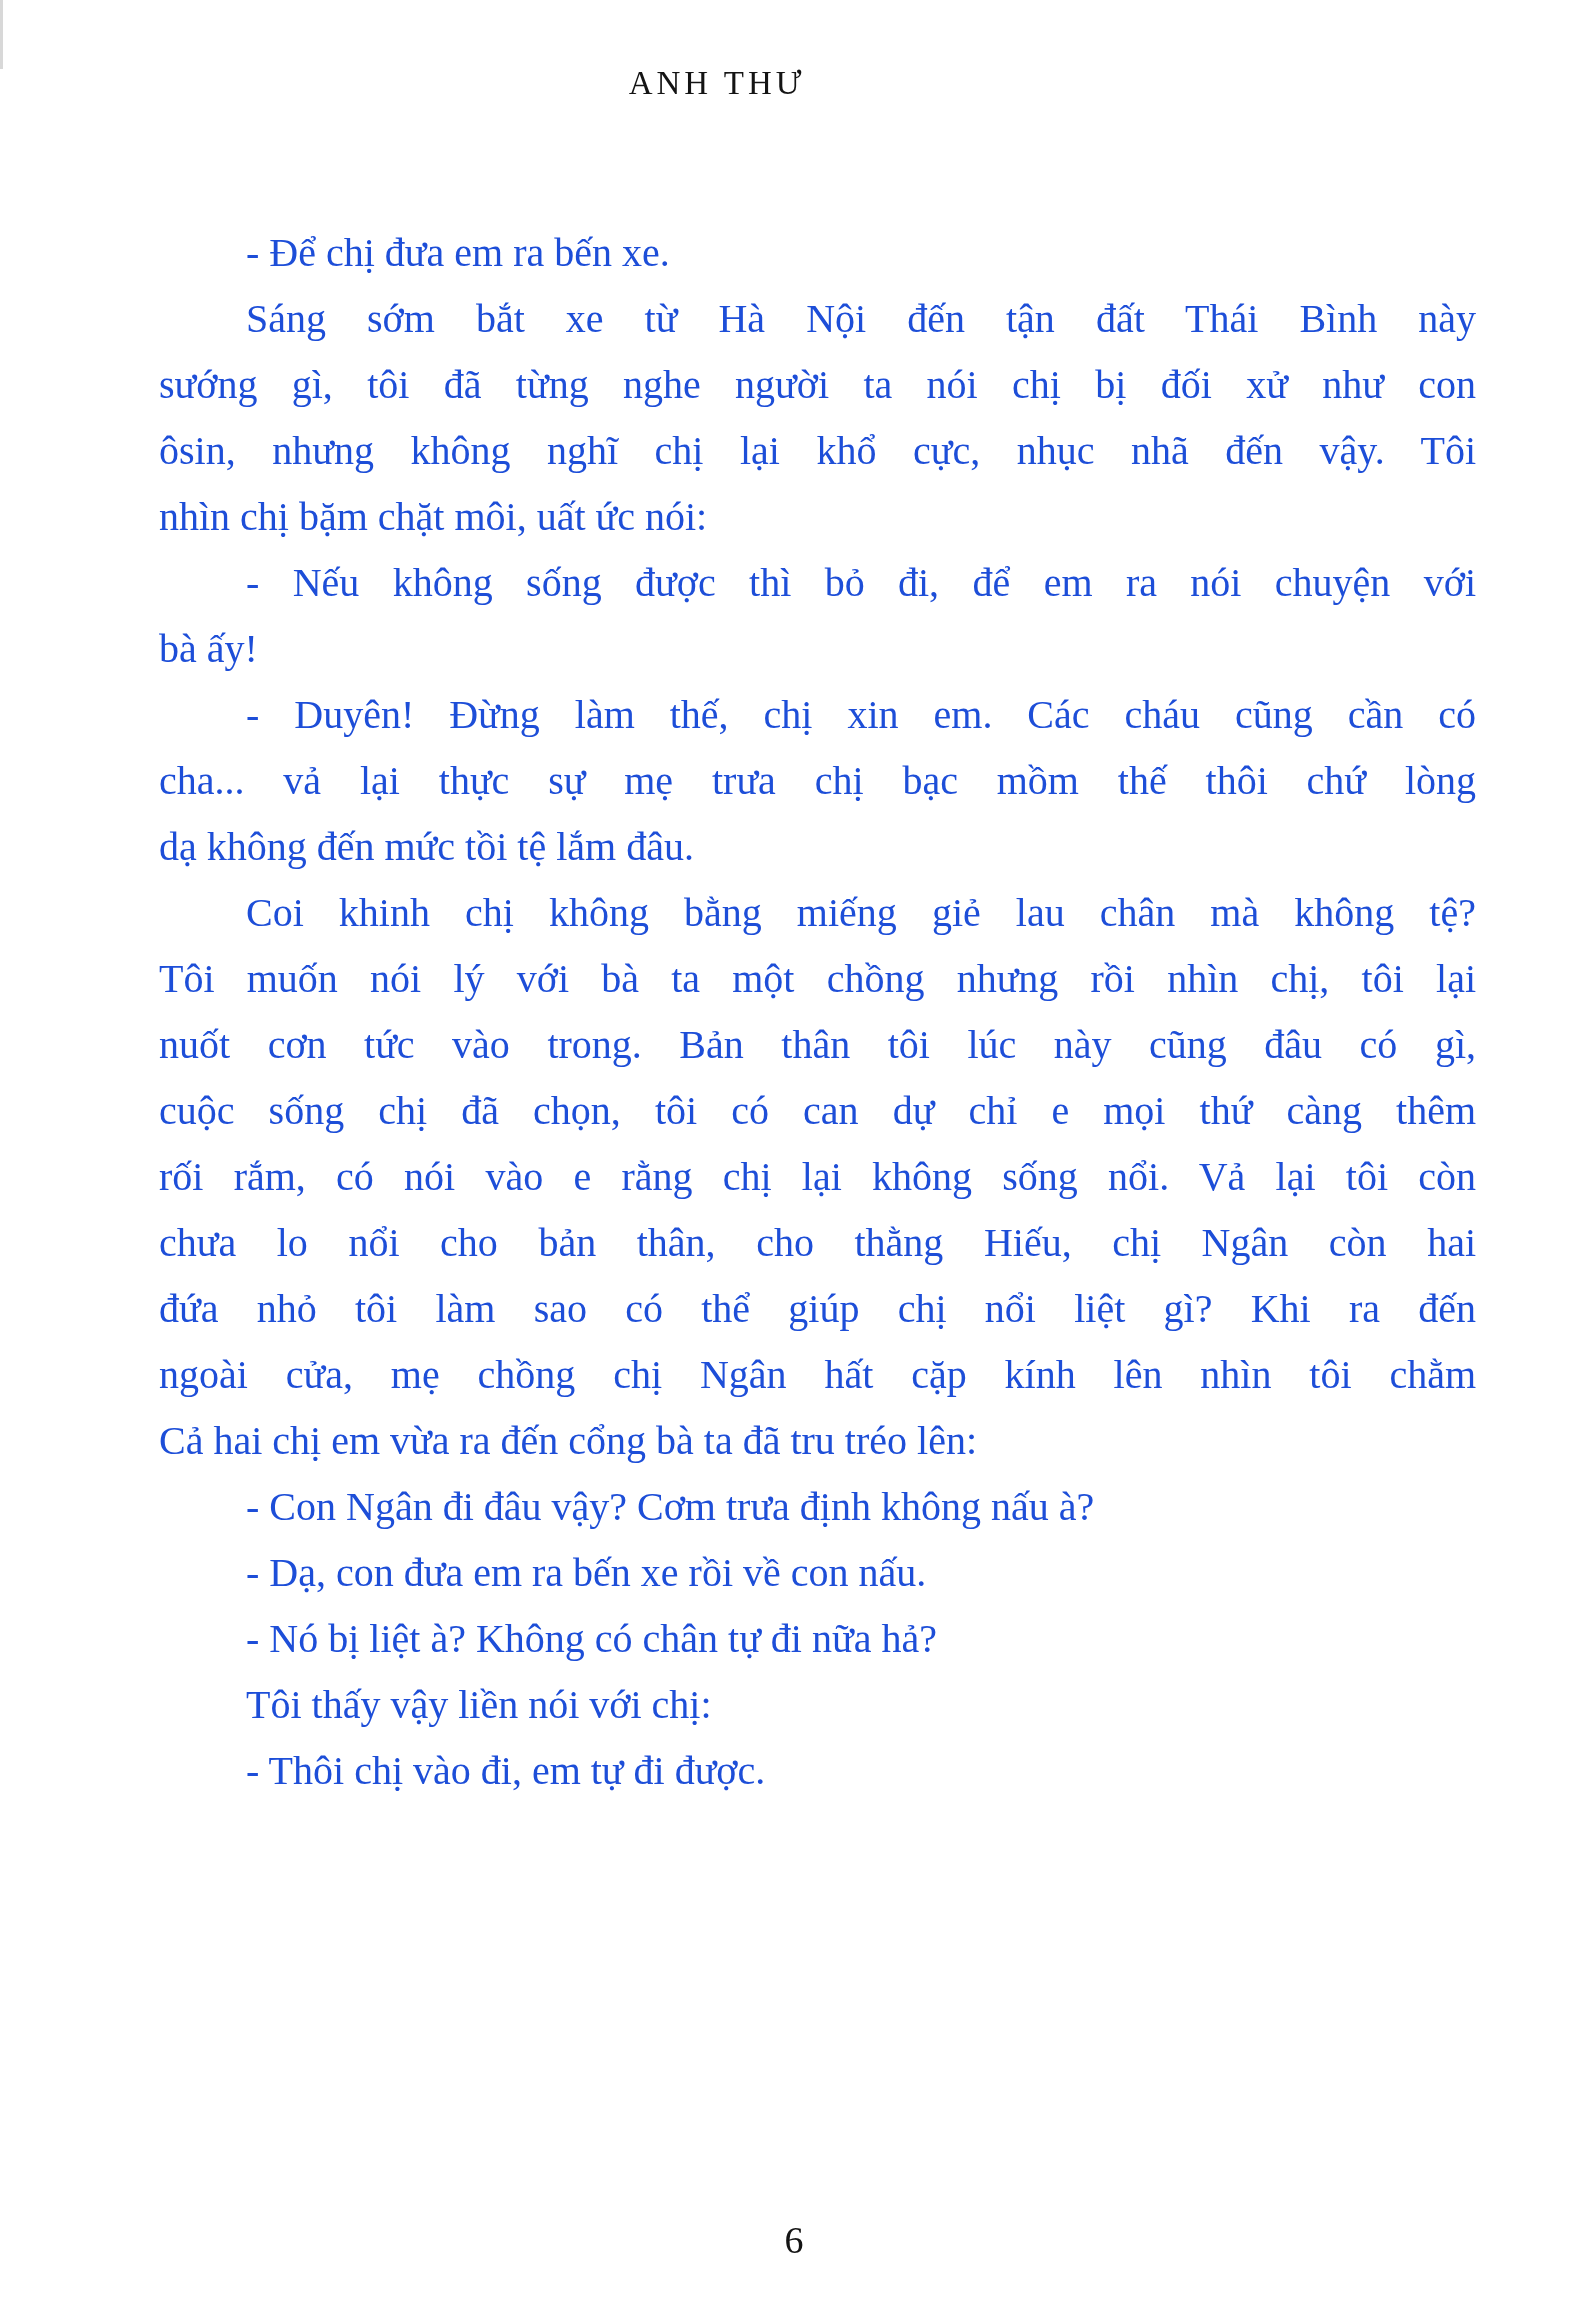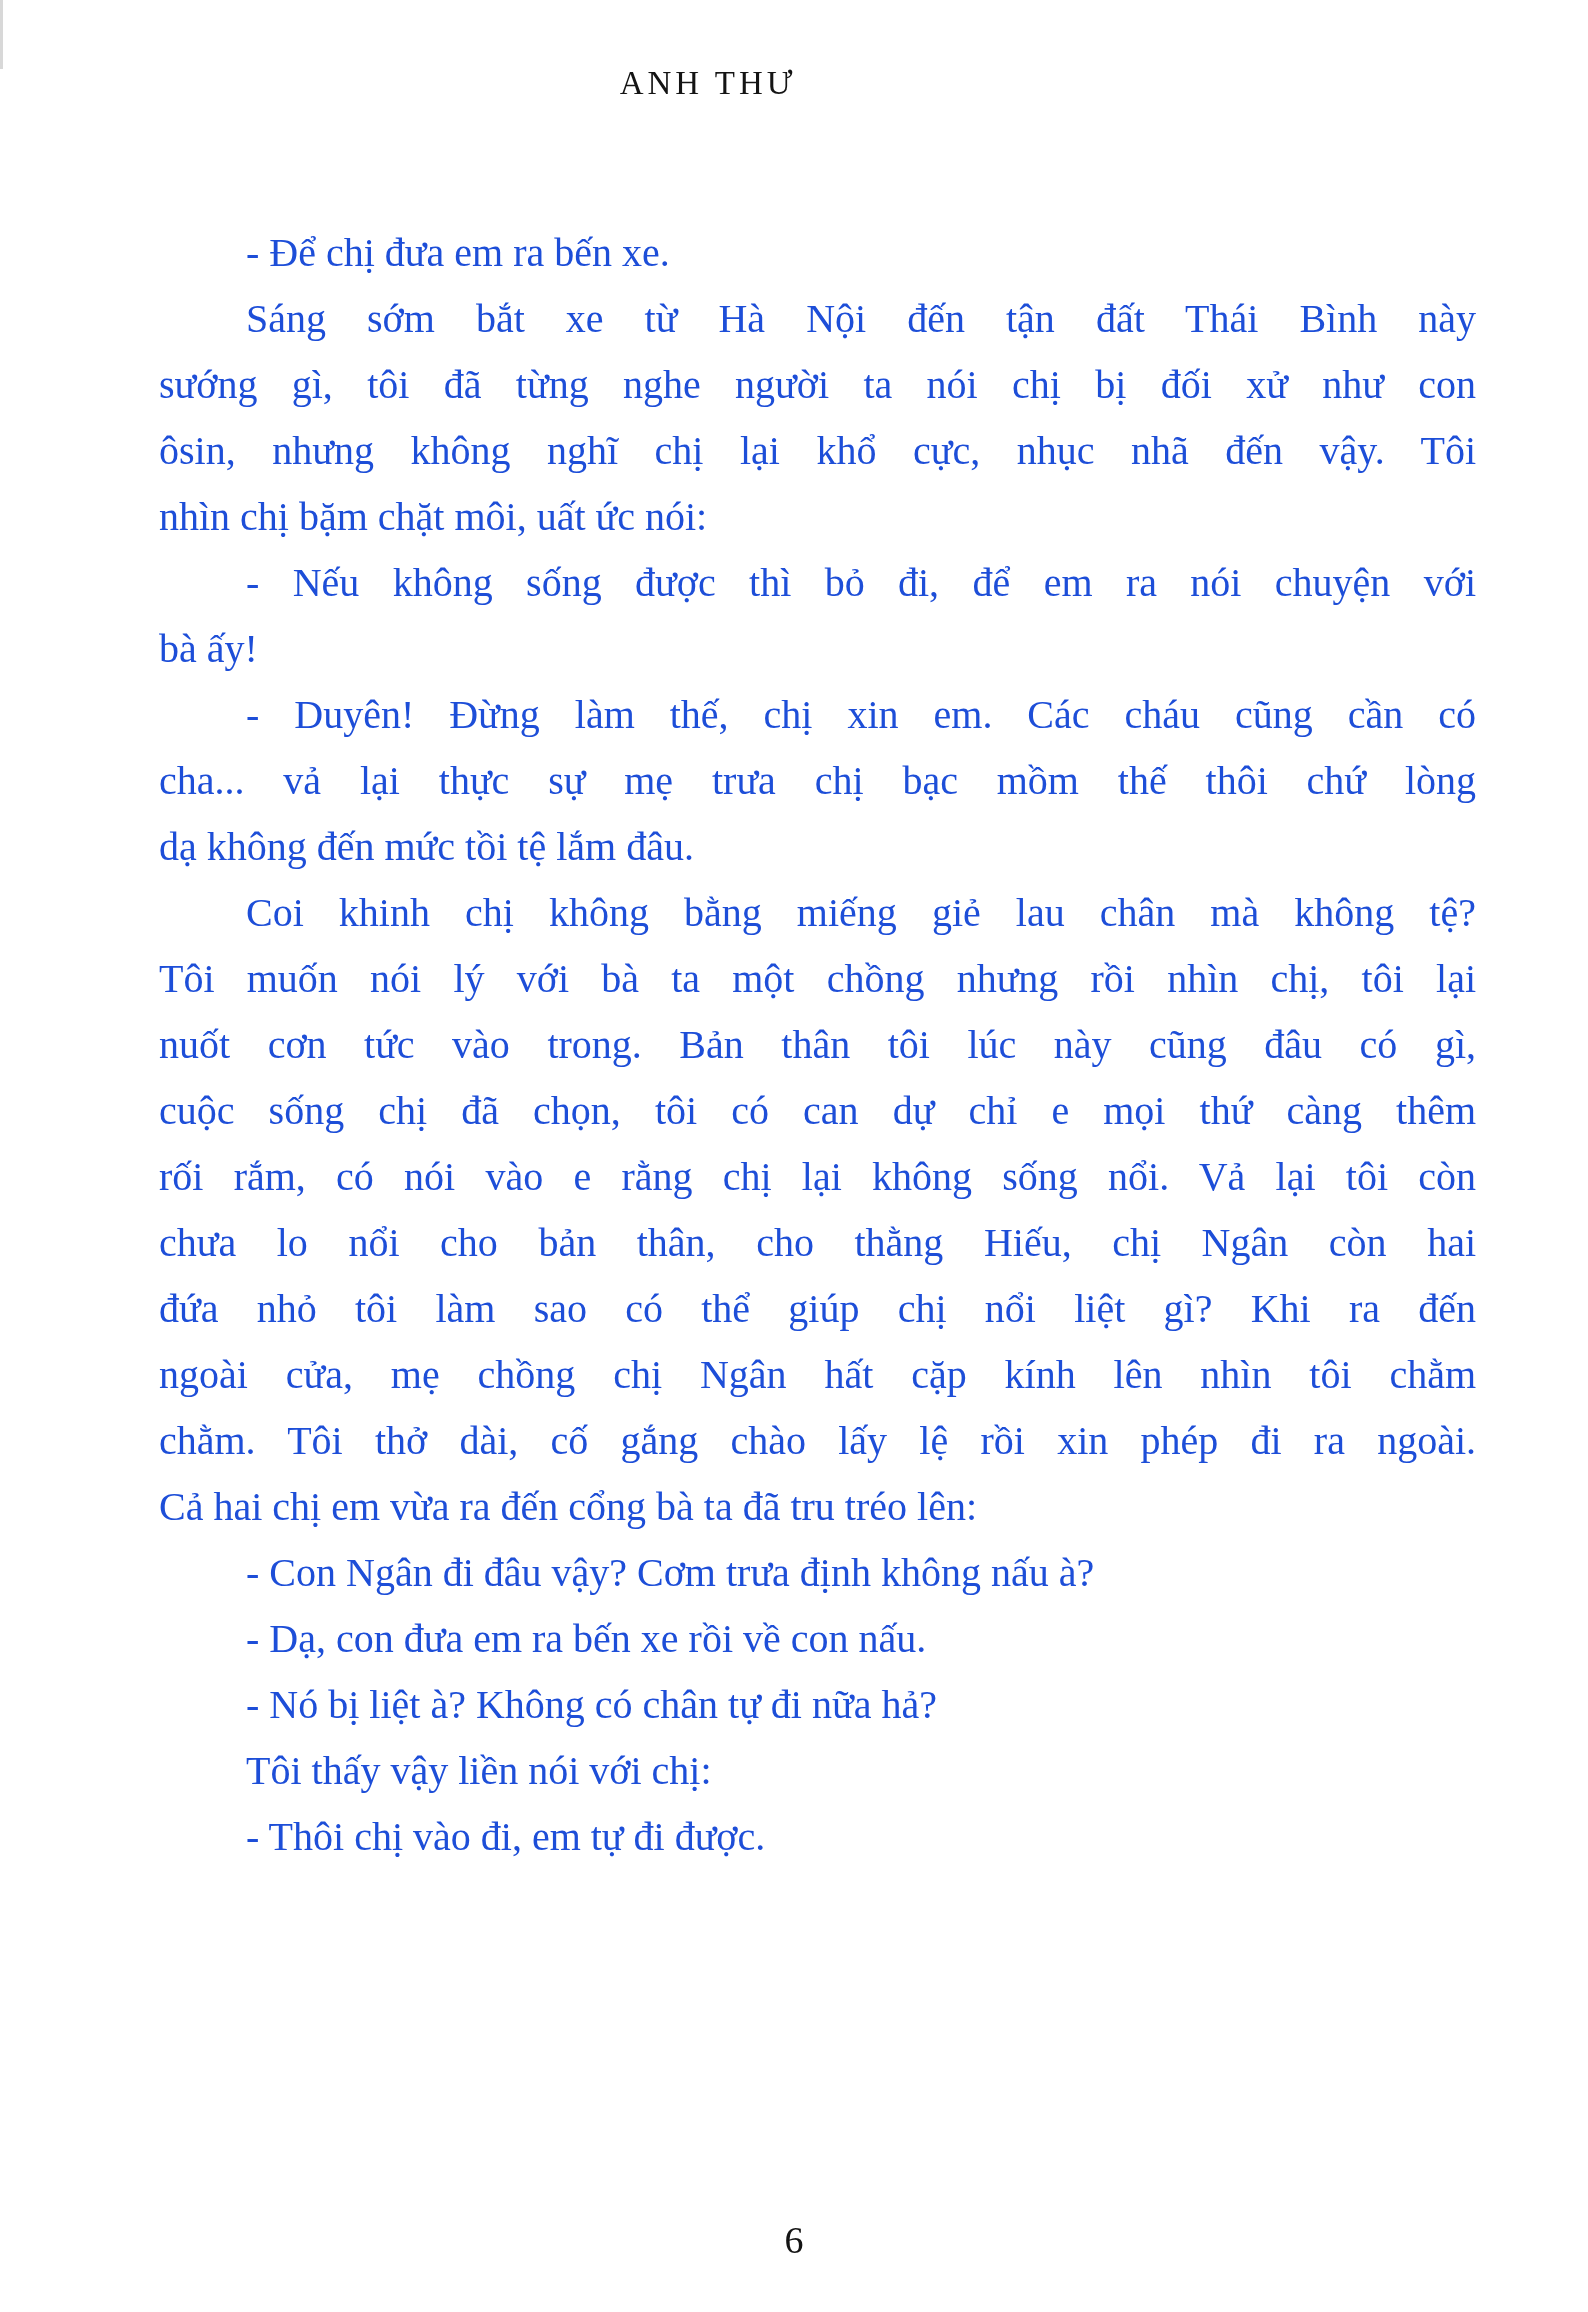--- a/index.html
+++ b/index.html
@@ -19,21 +19,21 @@
       position: absolute;
       left: 0;
       top: 0;
       width: 3px;
       height: 69px;
       background: #d8d8d8;
     }
     .running-head {
       position: absolute;
       top: 65px;
-      left: 0;
+      left: 9px;
       width: 1416px;
       text-align: center;
       font-size: 33px;
       letter-spacing: 4px;
       font-weight: normal;
       color: #141414;
     }
     .body-text {
       position: absolute;
       left: 159px;
@@ -87,21 +87,20 @@
   <span class="line justify">cha... vả lại thực sự mẹ trưa chị bạc mồm thế thôi chứ lòng</span>
   <span class="line">dạ không đến mức tồi tệ lắm đâu.</span>
   <span class="line indent justify">Coi khinh chị không bằng miếng giẻ lau chân mà không tệ?</span>
   <span class="line justify">Tôi muốn nói lý với bà ta một chồng nhưng rồi nhìn chị, tôi lại</span>
   <span class="line justify">nuốt cơn tức vào trong. Bản thân tôi lúc này cũng đâu có gì,</span>
   <span class="line justify">cuộc sống chị đã chọn, tôi có can dự chỉ e mọi thứ càng thêm</span>
   <span class="line justify">rối rắm, có nói vào e rằng chị lại không sống nổi. Vả lại tôi còn</span>
   <span class="line justify">chưa lo nổi cho bản thân, cho thằng Hiếu, chị Ngân còn hai</span>
   <span class="line justify">đứa nhỏ tôi làm sao có thể giúp chị nổi liệt gì? Khi ra đến</span>
   <span class="line justify">ngoài cửa, mẹ chồng chị Ngân hất cặp kính lên nhìn tôi chằm</span>
-  <span class="line justify">chằm. Tôi thở dài, cố gắng chào lấy lệ rồi xin phép đi ra ngoài.</span>
   <span class="line">Cả hai chị em vừa ra đến cổng bà ta đã tru tréo lên:</span>
   <span class="line indent">- Con Ngân đi đâu vậy? Cơm trưa định không nấu à?</span>
   <span class="line indent">- Dạ, con đưa em ra bến xe rồi về con nấu.</span>
   <span class="line indent">- Nó bị liệt à? Không có chân tự đi nữa hả?</span>
   <span class="line indent">Tôi thấy vậy liền nói với chị:</span>
   <span class="line indent">- Thôi chị vào đi, em tự đi được.</span>
 </div>
 
 <div class="page-number">6</div>
 

